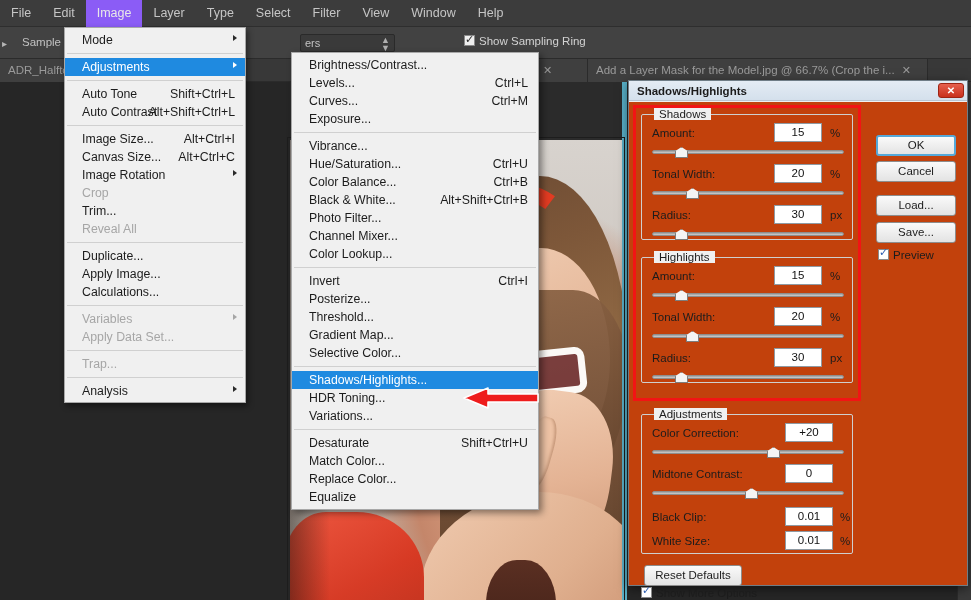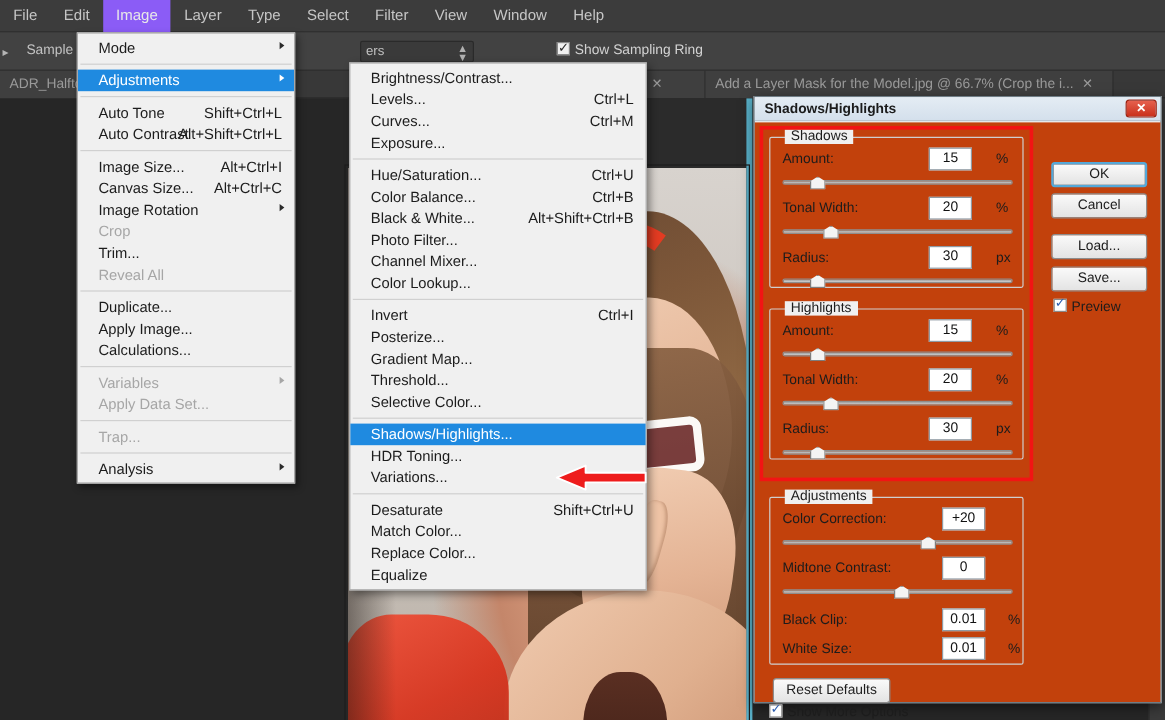--- a/index.html
+++ b/index.html
@@ -216,21 +216,21 @@
     position:absolute; border:1px solid #cfcfcf; border-radius:2px;
   }
   .group-title {
     position:absolute; top:-7px; left:12px; background:#f0f0f0;
     padding:0 5px; font-size:11.5px; color:#1c1c1c;
   }
   .fld-label {
     position:absolute; font-size:11.5px; color:#1c1c1c;
   }
   .fld-input {
-    position:absolute; width:36px; height:19px; background:#fff;
+    position:absolute; width:48px; height:19px; background:#fff;
     border:1px solid #8f9aa3; font-size:11.5px; color:#111;
     text-align:center; line-height:17px;
   }
   .fld-unit { position:absolute; font-size:11.5px; color:#1c1c1c; }
 
   .slider { position:absolute; height:12px; }
   .slider .track {
     position:absolute; top:4px; left:0; right:0; height:4px;
     background:linear-gradient(180deg,#9e9e9e,#cfcfcf);
     border:1px solid #8e8e8e; border-radius:2px;
@@ -348,31 +348,32 @@
       <div class="m-sep"></div>
       <div class="m-item"><span>Analysis</span><span class="arrow"></span></div>
     </div>
 
   <div id="adj-menu">
       <div class="m-item"><span>Brightness/Contrast...</span></div>
       <div class="m-item"><span>Levels...</span><span class="sc">Ctrl+L</span></div>
       <div class="m-item"><span>Curves...</span><span class="sc">Ctrl+M</span></div>
       <div class="m-item"><span>Exposure...</span></div>
       <div class="m-sep"></div>
+      <div class="m-item"><span>Vibrance...</span></div>
       <div class="m-item"><span>Hue/Saturation...</span><span class="sc">Ctrl+U</span></div>
       <div class="m-item"><span>Color Balance...</span><span class="sc">Ctrl+B</span></div>
       <div class="m-item"><span>Black &amp; White...</span><span class="sc">Alt+Shift+Ctrl+B</span></div>
       <div class="m-item"><span>Photo Filter...</span></div>
       <div class="m-item"><span>Channel Mixer...</span></div>
       <div class="m-item"><span>Color Lookup...</span></div>
       <div class="m-sep"></div>
       <div class="m-item"><span>Invert</span><span class="sc">Ctrl+I</span></div>
       <div class="m-item"><span>Posterize...</span></div>
+      <div class="m-item"><span>Threshold...</span></div>
       <div class="m-item"><span>Gradient Map...</span></div>
-      <div class="m-item"><span>Threshold...</span></div>
       <div class="m-item"><span>Selective Color...</span></div>
       <div class="m-sep"></div>
       <div class="m-item hl"><span>Shadows/Highlights...</span></div>
       <div class="m-item"><span>HDR Toning...</span></div>
       <div class="m-item"><span>Variations...</span></div>
       <div class="m-sep"></div>
       <div class="m-item"><span>Desaturate</span><span class="sc">Shift+Ctrl+U</span></div>
       <div class="m-item"><span>Match Color...</span></div>
       <div class="m-item"><span>Replace Color...</span></div>
       <div class="m-item"><span>Equalize</span></div>

